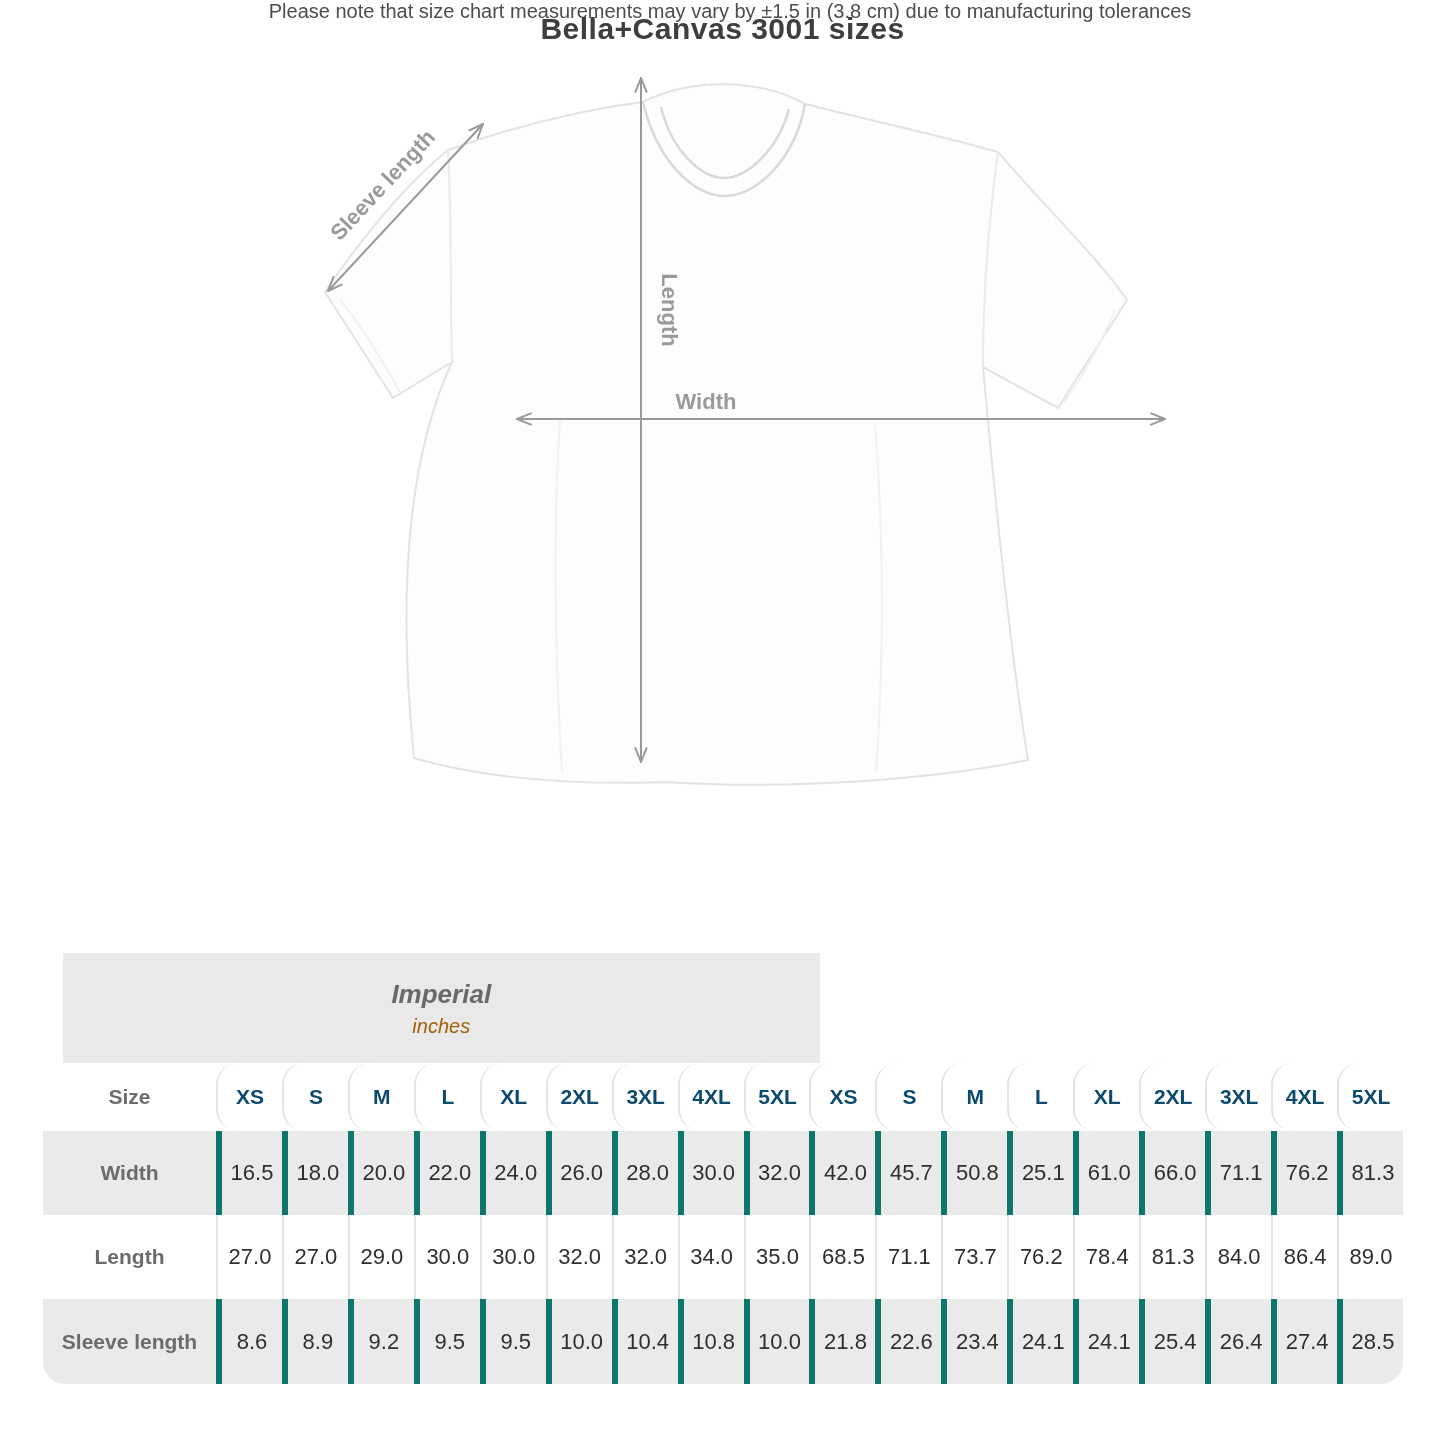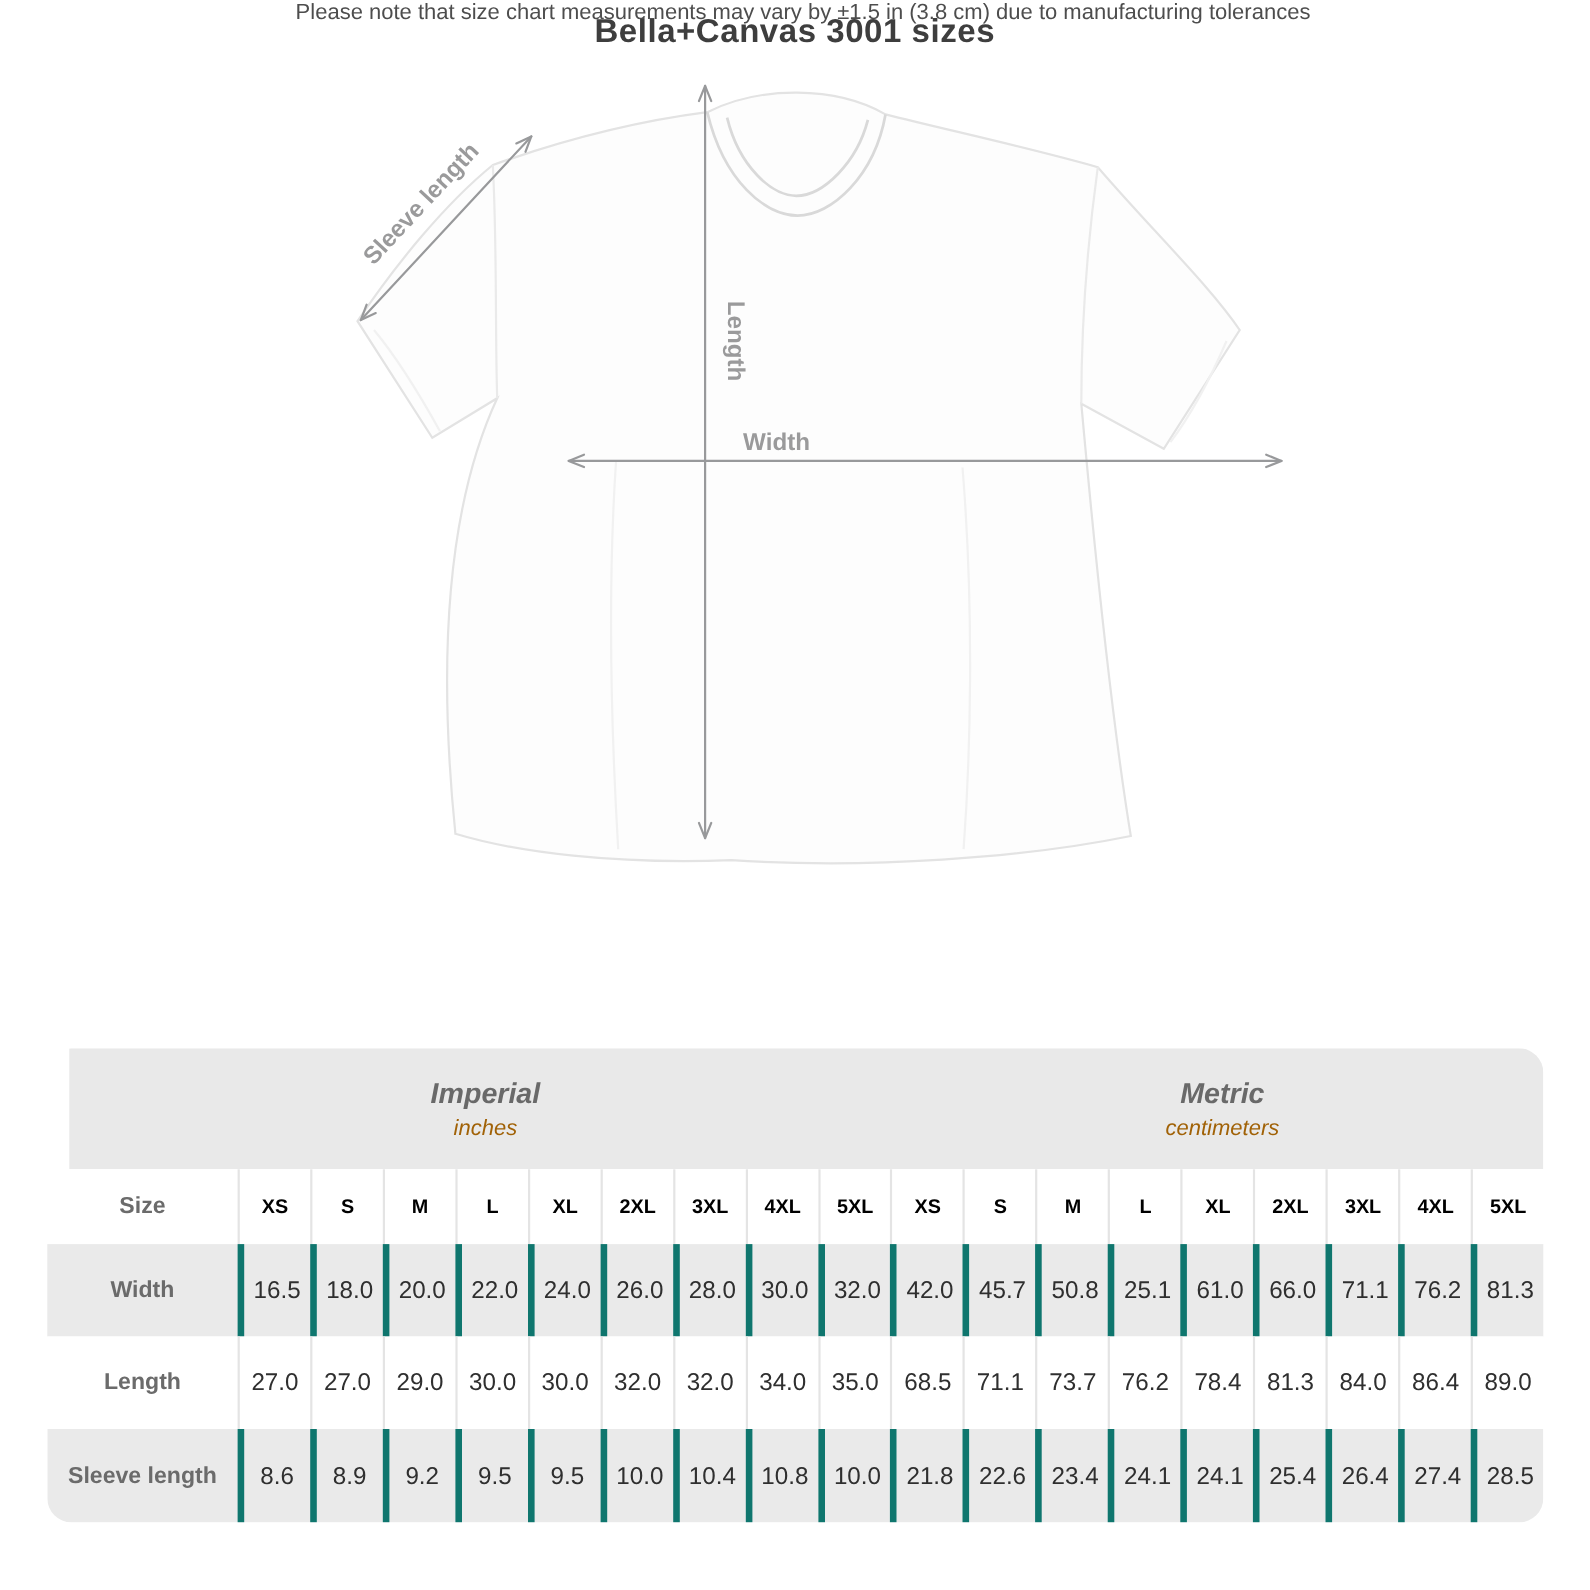--- a/index.html
+++ b/index.html
@@ -37,21 +37,21 @@
   .band-title{font-size:26px;font-weight:bold;font-style:italic;color:#696969;}
   .band-unit{font-size:20px;font-style:italic;color:#a16207;}
   .r-sizes{height:68px;}
   .r-data{height:84px;}
   .r-last{height:85px;border-radius:0 0 22px 22px;overflow:hidden;}
   .cell{display:flex;align-items:center;justify-content:center;}
   .white .cell{background:#ffffff;border-left:2px solid #e4e4e4;}
   .gray .cell{background:#eaeaea;border-left:6px solid #0f766e;}
   .trow .cell:first-child{border-left:none;}
   .lab{font-size:21px;font-weight:bold;color:#6b6b6b;}
-  .sz{font-size:18px;font-weight:bold;color:#000000;}
+  .sz{font-size:21px;font-weight:bold;color:#0c4a6e;border-radius:22px;}
   .val{font-size:22px;color:#2f2f2f;}
 </style>
 </head>
 <body>
 
 <div class="page">
 
   <svg class="diagram" width="1445" height="830" viewBox="0 0 1445 830" aria-hidden="true">
     <g>
       <path class="shirt-outline" d="
@@ -106,24 +106,20 @@
   <h1 class="title">Bella+Canvas 3001 sizes</h1>
   <p class="subtitle">Please note that size chart measurements may vary by ±1.5 in (3.8 cm) due to manufacturing tolerances</p>
 
   <div class="size-table">
 
     <div class="trow band">
       <div class="band-cell imp">
         <div class="band-title">Imperial</div>
         <div class="band-unit">inches</div>
       </div>
-      <div class="band-cell met">
-        <div class="band-title">Metric</div>
-        <div class="band-unit">centimeters</div>
-      </div>
     </div>
 
     <div class="trow white r-sizes">
       <div class="cell lab">Size</div>
       <div class="cell sz">XS</div>
       <div class="cell sz">S</div>
       <div class="cell sz">M</div>
       <div class="cell sz">L</div>
       <div class="cell sz">XL</div>
       <div class="cell sz">2XL</div>

